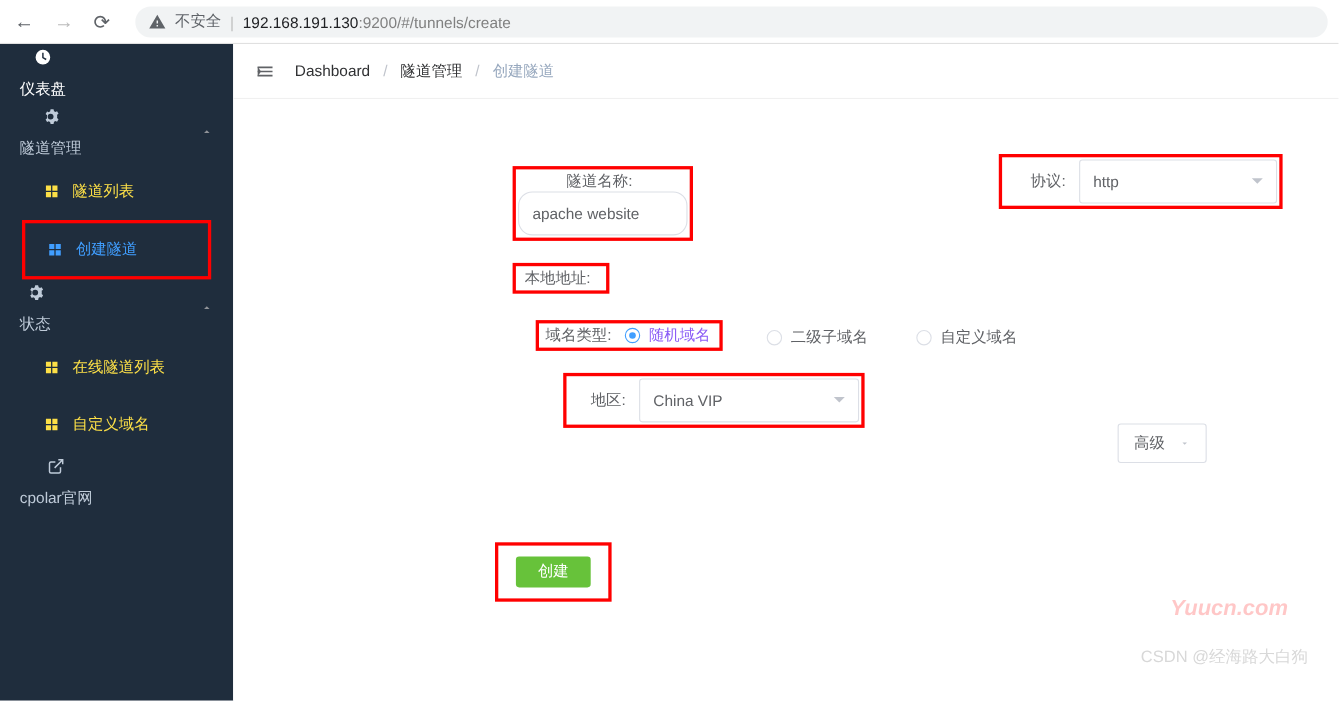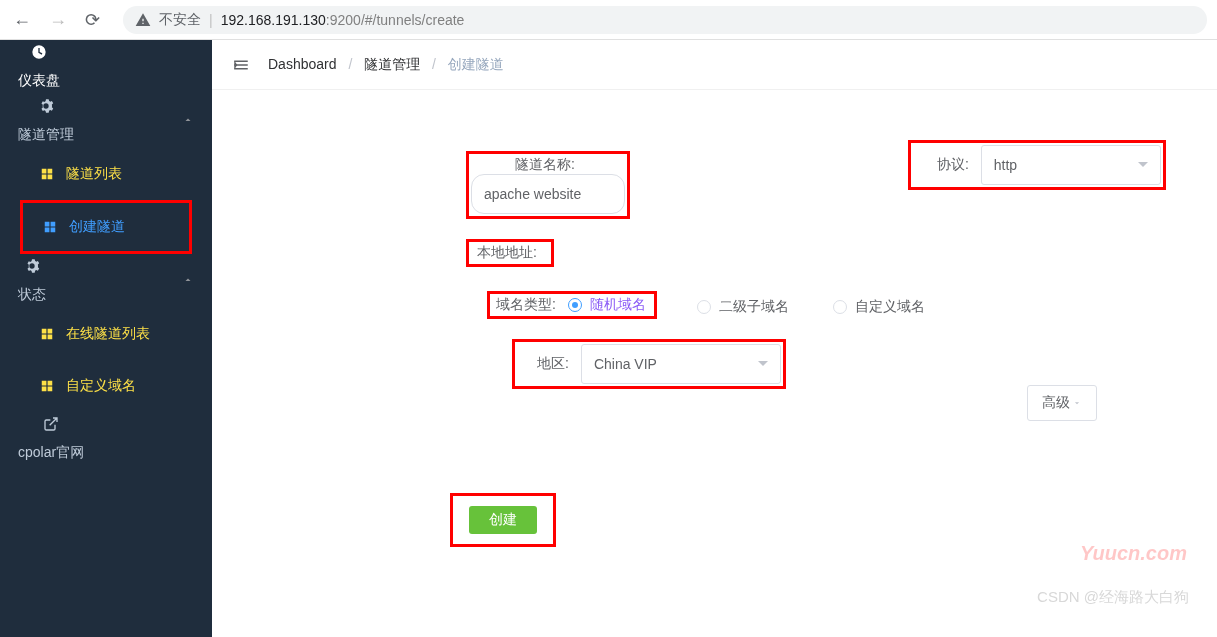--- a/index.html
+++ b/index.html
@@ -50,23 +50,23 @@
     .select::after { content:''; position:absolute; right:12px; top:16px; width:0; height:0; border-left:5px solid transparent; border-right:5px solid transparent; border-top:5px solid #c0c4cc; }
 
     .radio { display:inline-flex; align-items:center; gap:8px; font-size:14px; color:#606266; cursor:pointer; }
     .radio .circle { width:14px; height:14px; border-radius:50%; border:1px solid #dcdfe6; display:inline-flex; align-items:center; justify-content:center; }
     .radio.selected .circle { border-color:#409eff; }
     .radio.selected .circle::after { content:''; width:6px; height:6px; border-radius:50%; background:#409eff; }
     .radio.selected .rlabel { color:#8b5cf6; }
 
     .create-btn { background:#67c23a; color:#fff; border:none; height:28px; padding: 0 20px; font-size:14px; border-radius:3px; cursor:pointer; }
     .adv-btn-wrap { display:flex; justify-content:flex-end; padding-right:120px; margin-top:-4px; margin-bottom:30px; }
-    .adv-btn { height:36px; border:1px solid #dcdfe6; background:#fff; border-radius:3px; padding:0 14px; font-size:14px; color:#606266; display:flex; align-items:center; gap:2px; }
-
-    .watermark { position:absolute; right:30px; bottom:72px; color:rgba(255,0,0,0.22); font-size:20px; font-weight:bold; font-style:italic; pointer-events:none; }
+    .adv-btn { height:36px; border:1px solid #dcdfe6; background:#fff; border-radius:3px; padding:0 14px; font-size:14px; color:#606266; display:flex; align-items:center; gap:13px; }
+
+    .watermark { position:absolute; right:46px; bottom:72px; color:rgba(255,0,0,0.22); font-size:20px; font-weight:bold; font-style:italic; pointer-events:none; }
     .csdnmark { position:absolute; right:28px; bottom:30px; color:#d8d8d8; font-size:15px; pointer-events:none; }
     .page { position: relative; width:1217px; height:637px; overflow:hidden; }
 
     .lbl-sm { color:#606266; padding-right:12px; font-size:14px; }
   </style>
 </head>
 <body>
 
 <div class="page">
 

